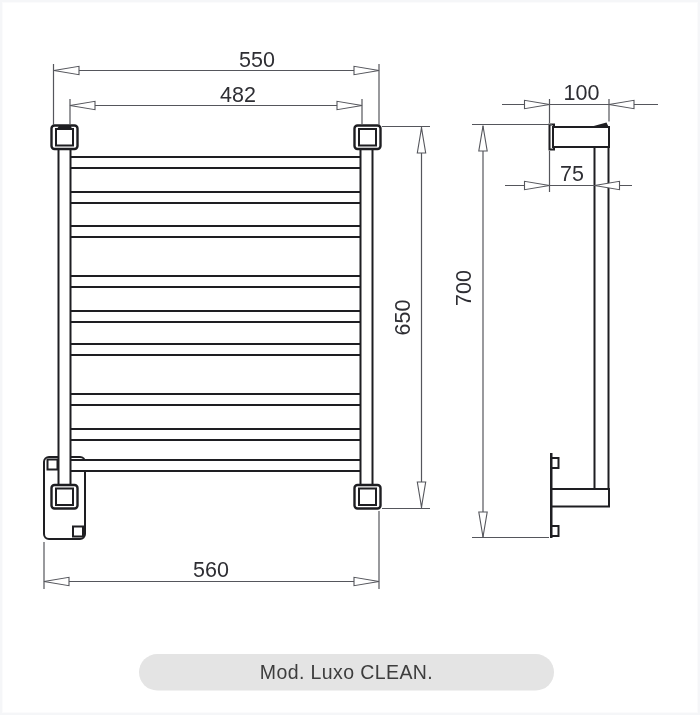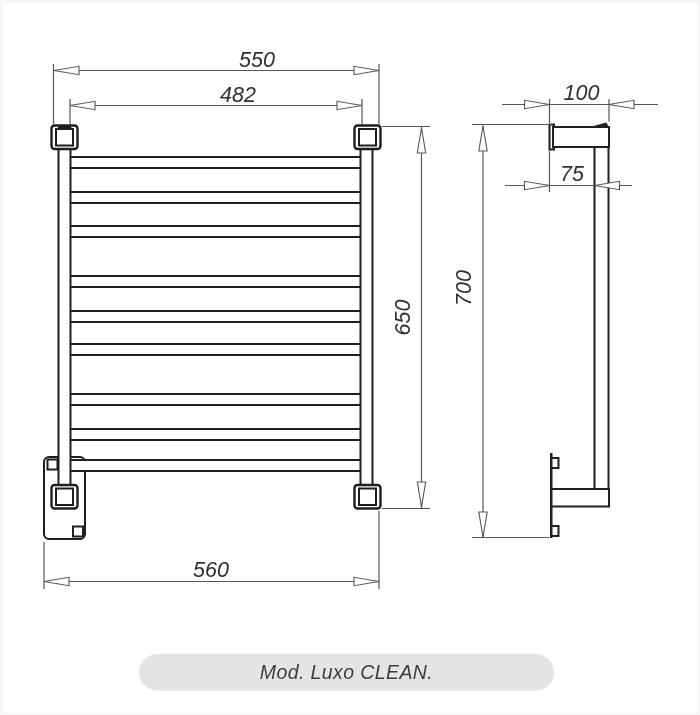--- a/index.html
+++ b/index.html
@@ -11,21 +11,20 @@
     overflow: hidden;
     font-family: "Liberation Sans", "DejaVu Sans", sans-serif;
   }
   .canvas {
     position: relative;
     width: 696px;
     height: 711px;
     background: var(--canvas, #ffffff);
     border: 2px solid #f5f6f8;
     box-shadow: inset 0 0 0 1px #fbfbfc;
-    font-style: italic;
   }
   svg { display: block; }
 
   .obj {
     fill: #ffffff;
     stroke: var(--line, #1e1e22);
     stroke-width: 2;
   }
   .obj-heavy { stroke-width: 2.4; }
   .solid { fill: var(--line, #1e1e22); stroke: none; }

